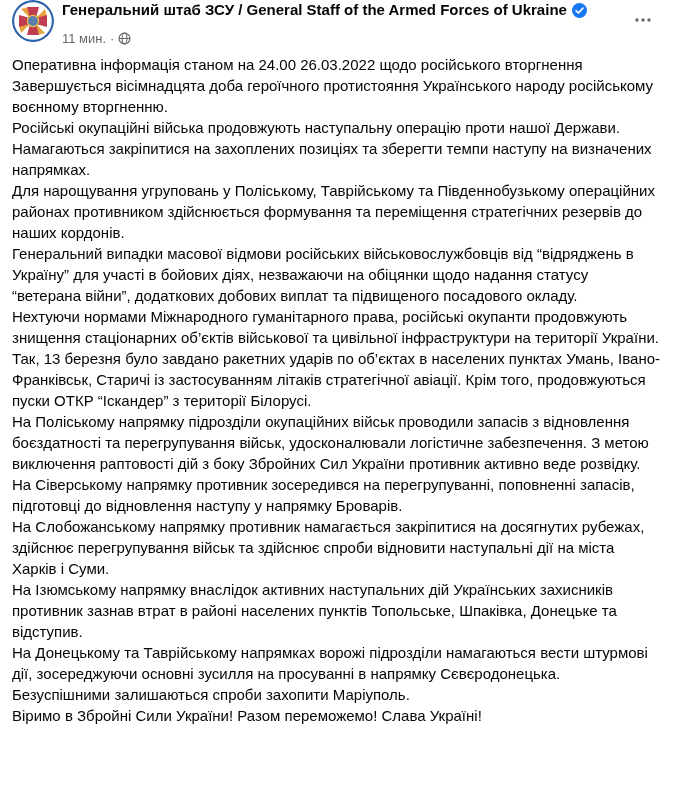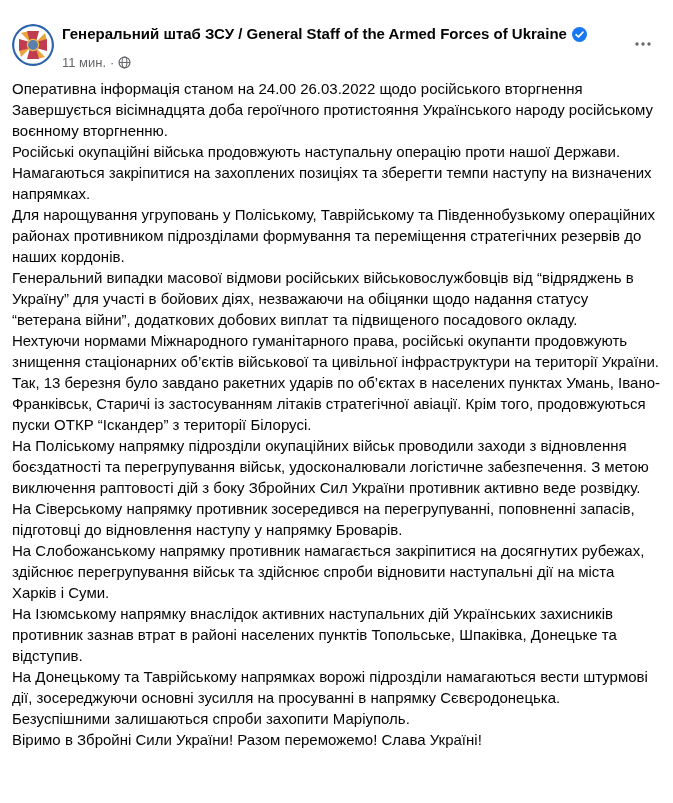--- a/index.html
+++ b/index.html
@@ -4,21 +4,21 @@
 <style>
   * { margin:0; padding:0; box-sizing:border-box; }
   html,body { background:#fff; }
   .card {
     width:673px; min-height:803px; background:#ffffff;
     font-family:"Liberation Sans", sans-serif;
     overflow:hidden;
   }
   .header {
     display:flex; align-items:flex-start;
-    padding:24px 14px 4px 12px;
+    padding:0 14px 4px 12px;
   }
   .avatar {
     width:42px; height:42px; border-radius:50%;
     flex:0 0 42px; cursor:pointer; display:block;
   }
   .header-info { margin-left:8px; flex:1; min-width:0; }
   .name-row {
     display:flex; align-items:center; white-space:nowrap;
     font-size:15px; font-weight:bold; color:#050505; line-height:20px;
     cursor:pointer;
@@ -94,24 +94,24 @@
       </svg>
     </div>
 
   </div>
 
   <div class="post-body">
     <div>
         <div class="para">Оперативна інформація станом на 24.00 26.03.2022 щодо російського вторгнення</div>
         <div class="para">Завершується вісімнадцята доба героїчного протистояння Українського народу російському воєнному вторгненню.</div>
         <div class="para">Російські окупаційні війська продовжують наступальну операцію проти нашої Держави. Намагаються закріпитися на захоплених позиціях та зберегти темпи наступу на визначених напрямках.</div>
-        <div class="para">Для нарощування угруповань у Поліському, Таврійському та Південнобузькому операційних районах противником підрозділами формування та переміщення стратегічних резервів до наших кордонів.</div>
+        <div class="para">Для нарощування угруповань у Поліському, Таврійському та Південнобузькому операційних районах противником здійснюється формування та переміщення стратегічних резервів до наших кордонів.</div>
         <div class="para">Генеральний випадки масової відмови російських військовослужбовців від “відряджень в Україну” для участі в бойових діях, незважаючи на обіцянки щодо надання статусу “ветерана війни”, додаткових добових виплат та підвищеного посадового окладу.</div>
         <div class="para">Нехтуючи нормами Міжнародного гуманітарного права, російські окупанти продовжують знищення стаціонарних об’єктів військової та цивільної інфраструктури на території України. Так, 13 березня було завдано ракетних ударів по об’єктах в населених пунктах Умань, Івано-Франківськ, Старичі із застосуванням літаків стратегічної авіації. Крім того, продовжуються пуски ОТКР “Іскандер” з території Білорусі.</div>
-        <div class="para">На Поліському напрямку підрозділи окупаційних військ проводили заходи з відновлення боєздатності та перегрупування військ, удосконалювали логістичне забезпечення. З метою виключення раптовості дій з боку Збройних Сил України противник активно веде розвідку.</div>
+        <div class="para">На Поліському напрямку підрозділи окупаційних військ проводили запасів з відновлення боєздатності та перегрупування військ, удосконалювали логістичне забезпечення. З метою виключення раптовості дій з боку Збройних Сил України противник активно веде розвідку.</div>
         <div class="para">На Сіверському напрямку противник зосередився на перегрупуванні, поповненні запасів, підготовці до відновлення наступу у напрямку Броварів.</div>
         <div class="para">На Слобожанському напрямку противник намагається закріпитися на досягнутих рубежах, здійснює перегрупування військ та здійснює спроби відновити наступальні дії на міста Харків і Суми.</div>
         <div class="para">На Ізюмському напрямку внаслідок активних наступальних дій Українських захисників противник зазнав втрат в районі населених пунктів Топольське, Шпаківка, Донецьке та відступив.</div>
         <div class="para">На Донецькому та Таврійському напрямках ворожі підрозділи намагаються вести штурмові дії, зосереджуючи основні зусилля на просуванні в напрямку Сєвєродонецька.</div>
         <div class="para">Безуспішними залишаються спроби захопити Маріуполь.</div>
         <div class="para">Віримо в Збройні Сили України! Разом переможемо! Слава Україні!</div>
       </div>
 
   </div>
 

